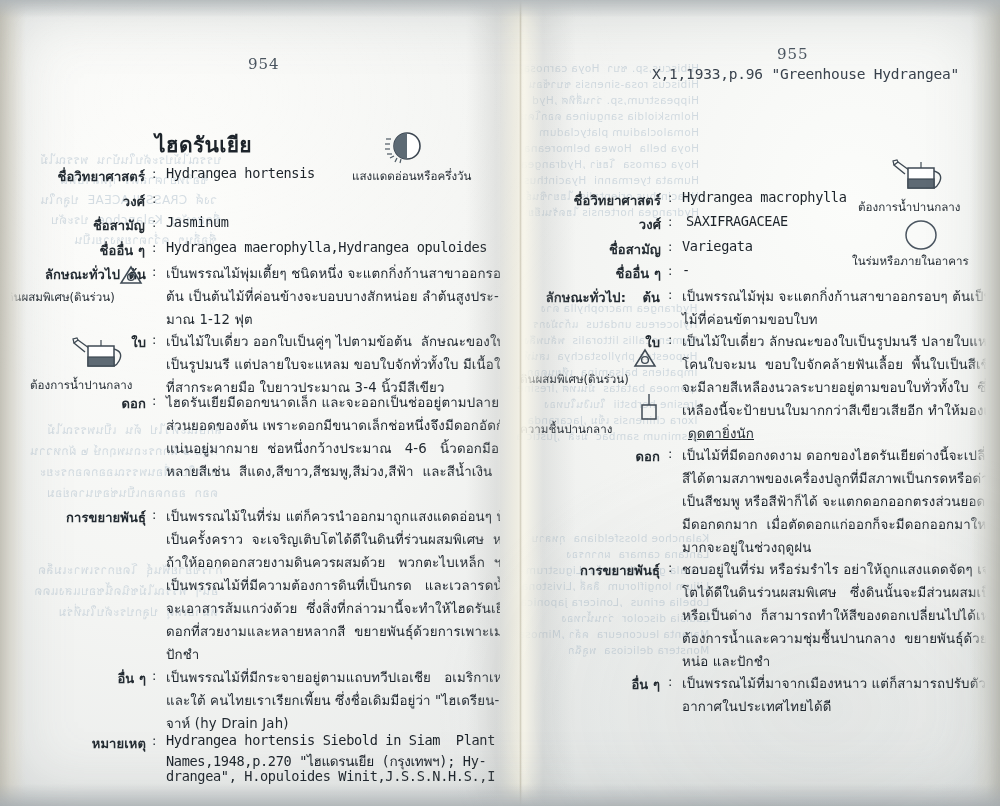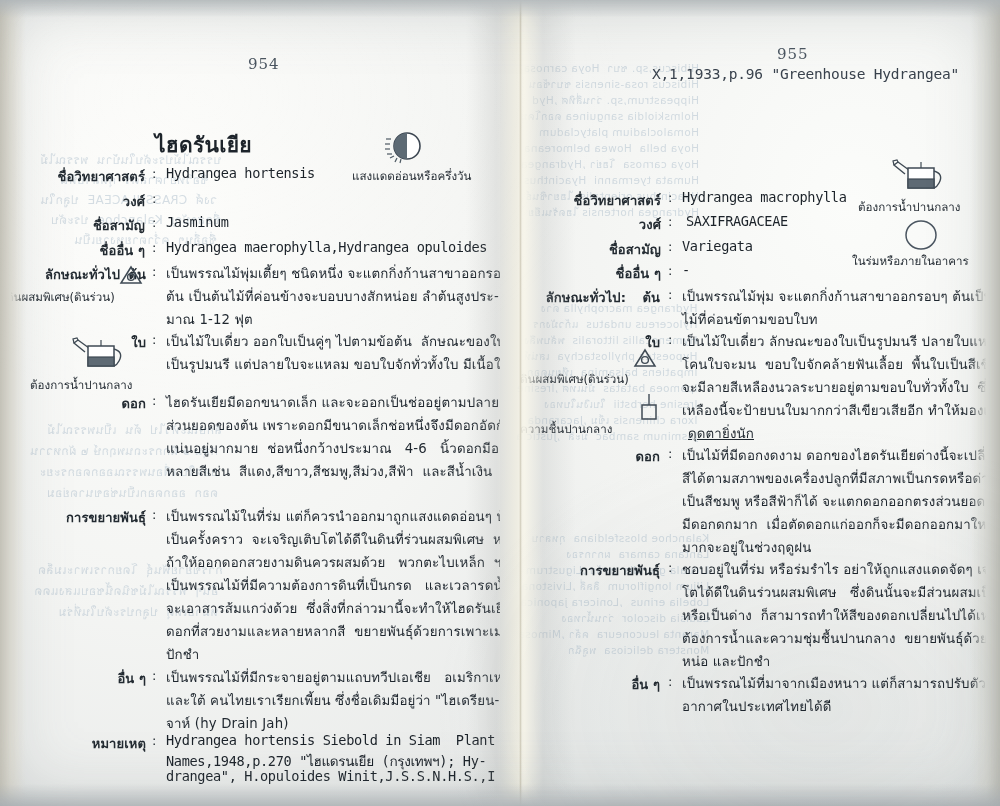--- a/index.html
+++ b/index.html
@@ -146,20 +146,21 @@
         <polygon points="12,2 22,18 2,18" fill="none" stroke="#3f4a54" stroke-width="1.5"></polygon>
         <circle cx="12" cy="12" r="3.4" fill="none" stroke="#3f4a54" stroke-width="1.4"></circle>
       </svg>
     </div>
     <div class="capt" style="left:6px;top:288px;width:160px;text-align:left;">ดินผสมพิเศษ(ดินร่วน)</div>
 
     <div class="lbl" style="left:118px;top:332px;width:28px;">ใบ</div>
     <div class="colon" style="left:152px;top:332px;">:</div>
     <div class="thai" style="left:166px;top:331px;">เป็นไม้ใบเดี่ยว ออกใบเป็นคู่ๆ ไปตามข้อต้น  ลักษณะของใบ</div>
     <div class="thai" style="left:166px;top:354px;">เป็นรูปมนรี แต่ปลายใบจะแหลม ขอบใบจักทั่วทั้งใบ มีเนื้อใบ</div>
+    <div class="thai" style="left:166px;top:377px;">ที่สากระคายมือ ใบยาวประมาณ 3-4 นิ้วมีสีเขียว</div>
 
     <div class="icon" style="left:72px;top:336px;">
       <svg width="58" height="40" viewBox="0 0 58 40">
         <path d="M17 12 L6 4 L2 7 L13 16" fill="none" stroke="#3f4a54" stroke-width="1.4"></path>
         <path d="M2 7 L1 3 L5 2 L6 4" fill="none" stroke="#3f4a54" stroke-width="1.2"></path>
         <rect x="16" y="10" width="26" height="20" fill="#ffffff" stroke="#3f4a54" stroke-width="1.5"></rect>
         <rect x="16" y="21" width="26" height="9" fill="#5e6a74" stroke="#3f4a54" stroke-width="1.2"></rect>
         <path d="M42 13 q10 3 5 12 q-2 4 -5 5" fill="none" stroke="#3f4a54" stroke-width="1.4"></path>
         <line x1="29" y1="4" x2="29" y2="10" stroke="#3f4a54" stroke-width="1.2"></line>
       </svg>

